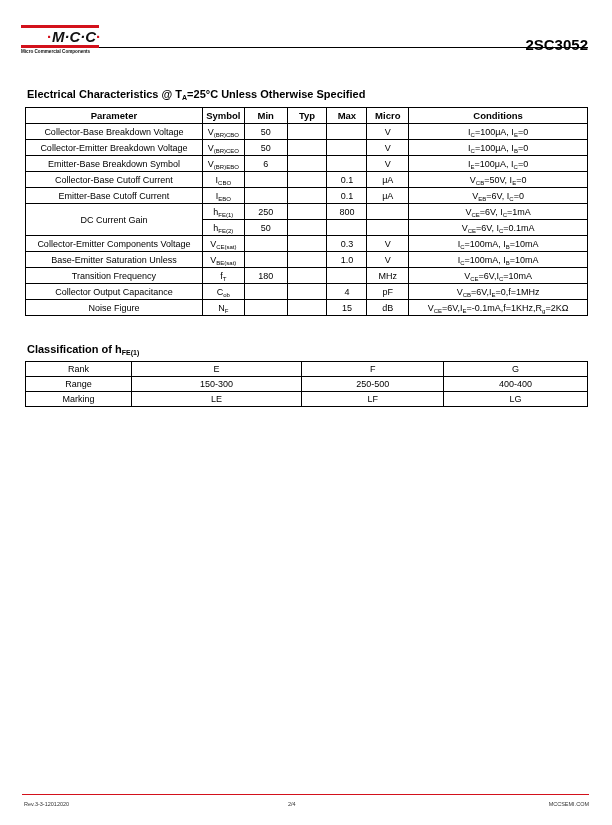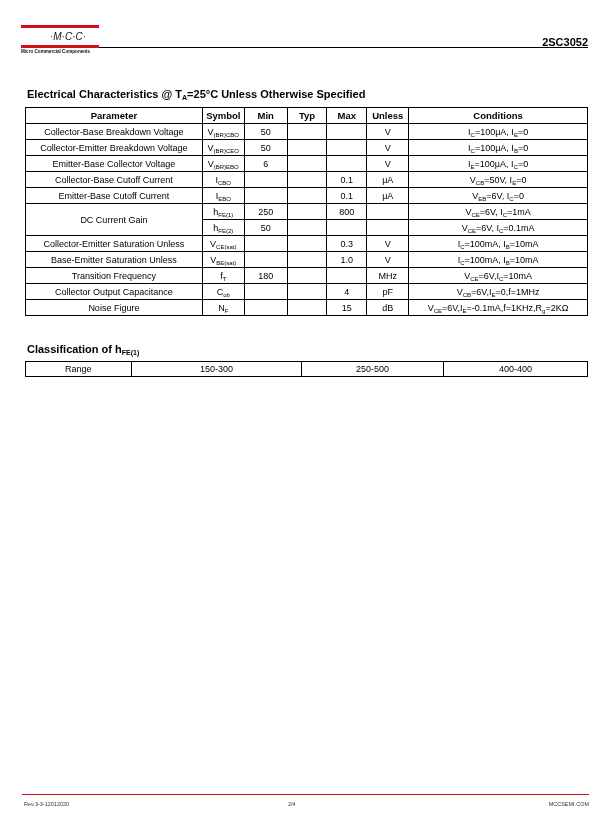--- a/index.html
+++ b/index.html
@@ -1,25 +1,25 @@
 <!DOCTYPE html>
 <html><head>
 <meta charset="utf-8">
 <style>
   html, body { margin:0; padding:0; background:#fff; }
   body { width:612px; height:825px; position:relative; font-family:"Liberation Sans", sans-serif; color:#000; overflow:hidden; }
   .logo { position:absolute; left:21px; top:23px; width:78px; height:34px; }
   .logo .bar { position:absolute; left:0; width:78px; height:3px; background:#d3111b; }
   .logo .bar.top { top:2px; }
   .logo .bar.bot { top:22px; }
-  .logo .mark { position:absolute; left:8px; top:6px; width:78px; text-align:center; font-weight:normal; font-style:italic; font-size:10px; letter-spacing:0px; color:#111; line-height:15px; }
+  .logo .mark { position:absolute; left:14px; top:6px; width:78px; text-align:center; font-weight:bold; font-style:italic; font-size:15px; letter-spacing:0px; color:#111; line-height:15px; }
   .logo .mark .dot { color:#d3111b; font-style:normal; }
   .logo .sub { position:absolute; left:0; top:26px; font-size:4.6px; font-weight:bold; color:#111; white-space:nowrap; }
   .header-line { position:absolute; left:99px; top:47px; width:489px; height:1px; background:#000; }
-  .part-no { position:absolute; right:24px; top:36px; font-size:11px; font-weight:bold; }
+  .part-no { position:absolute; right:24px; top:36px; font-size:15px; font-weight:bold; }
   .section-title { position:absolute; font-weight:bold; font-size:11px; }
   .section-title sub { font-size:7px; vertical-align:-2px; }
   table { border-collapse:collapse; position:absolute; font-size:9px; }
   td, th { border:1px solid #000; padding:0 2px; height:15px; line-height:14px; white-space:nowrap; }
   th { font-weight:bold; text-align:center; font-size:9.5px; }
   td.c { text-align:center; }
   td.l { text-align:center; }
   sub { font-size:6px; vertical-align:-2px; line-height:0; }
   #ec { left:25px; top:107px; width:563px; }
   #cls { left:25px; top:361px; width:563px; }
@@ -53,21 +53,21 @@
       <col style="width:42px">
       <col style="width:179px">
   </colgroup>
   <thead>
       <tr id="ec-head">
         <th>Parameter</th>
         <th>Symbol</th>
         <th>Min</th>
         <th>Typ</th>
         <th>Max</th>
-        <th>Unless</th>
+        <th>Micro</th>
         <th>Conditions</th>
       </tr>
     </thead>
   <tbody id="ec-body">
       <tr>
         <td class="l">Collector-Base Breakdown Voltage</td>
         <td class="c">V<sub>(BR)CBO</sub></td>
         <td class="c">50</td>
         <td class="c"></td>
         <td class="c"></td>
@@ -77,21 +77,21 @@
       <tr>
         <td class="l">Collector-Emitter Breakdown Voltage</td>
         <td class="c">V<sub>(BR)CEO</sub></td>
         <td class="c">50</td>
         <td class="c"></td>
         <td class="c"></td>
         <td class="c">V</td>
         <td class="l">I<sub>C</sub>=100μA, I<sub>B</sub>=0</td>
       </tr>
       <tr>
-        <td class="l">Emitter-Base Collector Voltage</td>
+        <td class="l">Emitter-Base Breakdown Symbol</td>
         <td class="c">V<sub>(BR)EBO</sub></td>
         <td class="c">6</td>
         <td class="c"></td>
         <td class="c"></td>
         <td class="c">V</td>
         <td class="l">I<sub>E</sub>=100μA, I<sub>C</sub>=0</td>
       </tr>
       <tr>
         <td class="l">Collector-Base Cutoff Current</td>
         <td class="c">I<sub>CBO</sub></td>
@@ -121,21 +121,21 @@
       </tr>
       <tr>
         <td class="c">h<sub>FE(2)</sub></td>
         <td class="c">50</td>
         <td class="c"></td>
         <td class="c"></td>
         <td class="c"></td>
         <td class="l">V<sub>CE</sub>=6V, I<sub>C</sub>=0.1mA</td>
       </tr>
       <tr>
-        <td class="l">Collector-Emitter Saturation Unless</td>
+        <td class="l">Collector-Emitter Components Voltage</td>
         <td class="c">V<sub>CE(sat)</sub></td>
         <td class="c"></td>
         <td class="c"></td>
         <td class="c">0.3</td>
         <td class="c">V</td>
         <td class="l">I<sub>C</sub>=100mA, I<sub>B</sub>=10mA</td>
       </tr>
       <tr>
         <td class="l">Base-Emitter Saturation Unless</td>
         <td class="c">V<sub>BE(sat)</sub></td>
@@ -181,24 +181,36 @@
 
 <table id="cls">
   <colgroup>
       <col style="width:110px">
       <col style="width:178px">
       <col style="width:148px">
       <col style="width:150px">
     </colgroup>
   <tbody id="cls-body">
       <tr>
+        <td>Rank</td>
+        <td>E</td>
+        <td>F</td>
+        <td>G</td>
+      </tr>
+      <tr>
         <td>Range</td>
         <td>150-300</td>
         <td>250-500</td>
         <td>400-400</td>
       </tr>
+      <tr>
+        <td>Marking</td>
+        <td>LE</td>
+        <td>LF</td>
+        <td>LG</td>
+      </tr>
     </tbody>
 </table>
 
 <div class="footer-line"></div>
 <div class="footer" style="left:24px;">Rev.3-3-12012020</div>
 <div class="footer" style="left:288px;">2/4</div>
 <div class="footer" style="right:23px;">MCCSEMI.COM</div>
 
 </body></html>

